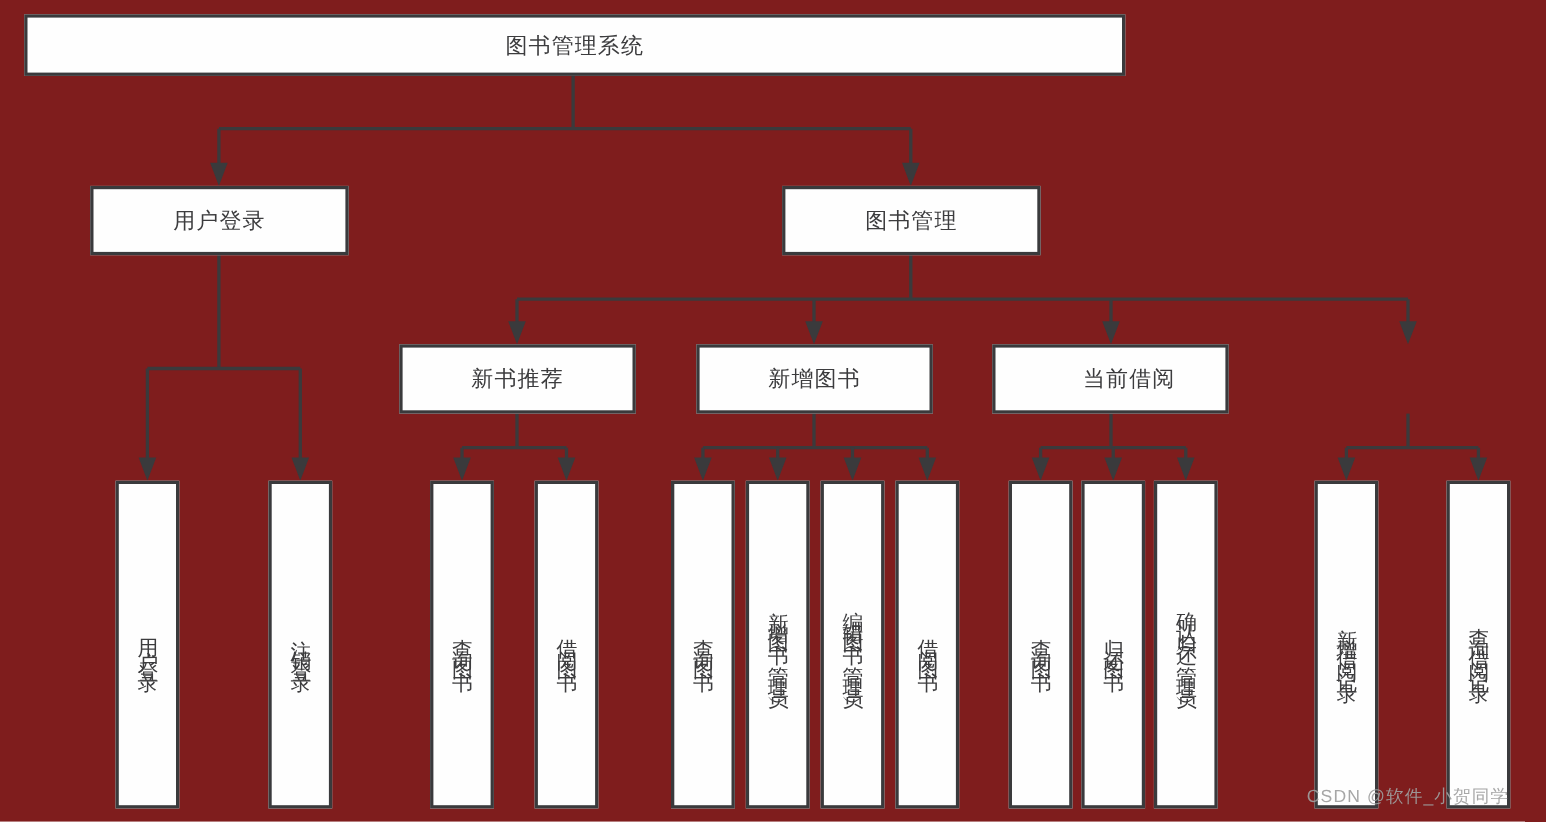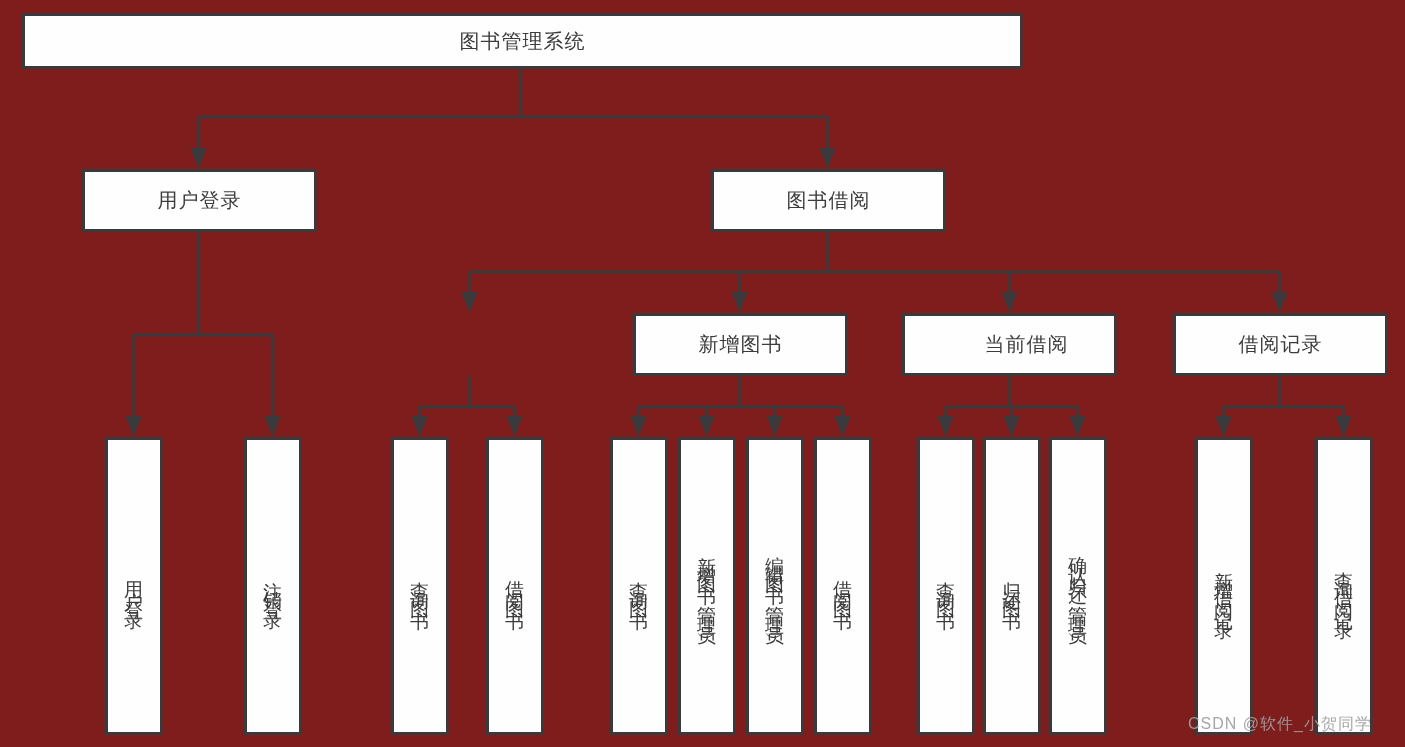--- a/index.html
+++ b/index.html
@@ -105,25 +105,25 @@
       <polygon points="1004,416 1020,416 1012,437"></polygon>
       <polygon points="1070,416 1086,416 1078,437"></polygon>
       <polygon points="1216,416 1232,416 1224,437"></polygon>
       <polygon points="1336,416 1352,416 1344,437"></polygon>
     </g>
   </svg>
 
   <div class="node" style="left:22px;top:13px;width:1001px;height:56px;">图书管理系统</div>
 
   <div class="node" style="left:82px;top:169px;width:235px;height:63px;">用户登录</div>
-  <div class="node" style="left:711px;top:169px;width:235px;height:63px;">图书借阅</div>
+  <div class="node" style="left:711px;top:169px;width:235px;height:63px;">图书管理</div>
 
+  <div class="node" style="left:363px;top:313px;width:215px;height:63px;">新书推荐</div>
   <div class="node" style="left:633px;top:313px;width:215px;height:63px;">新增图书</div>
   <div class="node" style="left:902px;top:313px;width:215px;height:63px;padding-left:34px;">当前借阅</div>
-  <div class="node" style="left:1173px;top:313px;width:215px;height:63px;">借阅记录</div>
 
   <div class="node vert" style="left:105px;top:437px;width:58px;height:298px;">用户登录</div>
   <div class="node vert" style="left:244px;top:437px;width:58px;height:298px;">注销登录</div>
 
   <div class="node vert" style="left:391px;top:437px;width:58px;height:298px;">查询图书</div>
   <div class="node vert" style="left:486px;top:437px;width:58px;height:298px;">借阅图书</div>
 
   <div class="node vert" style="left:610px;top:437px;width:58px;height:298px;">查询图书</div>
   <div class="node vert" style="left:678px;top:437px;width:58px;height:298px;">新增图书（管理员）</div>
   <div class="node vert" style="left:746px;top:437px;width:58px;height:298px;">编辑图书（管理员）</div>

